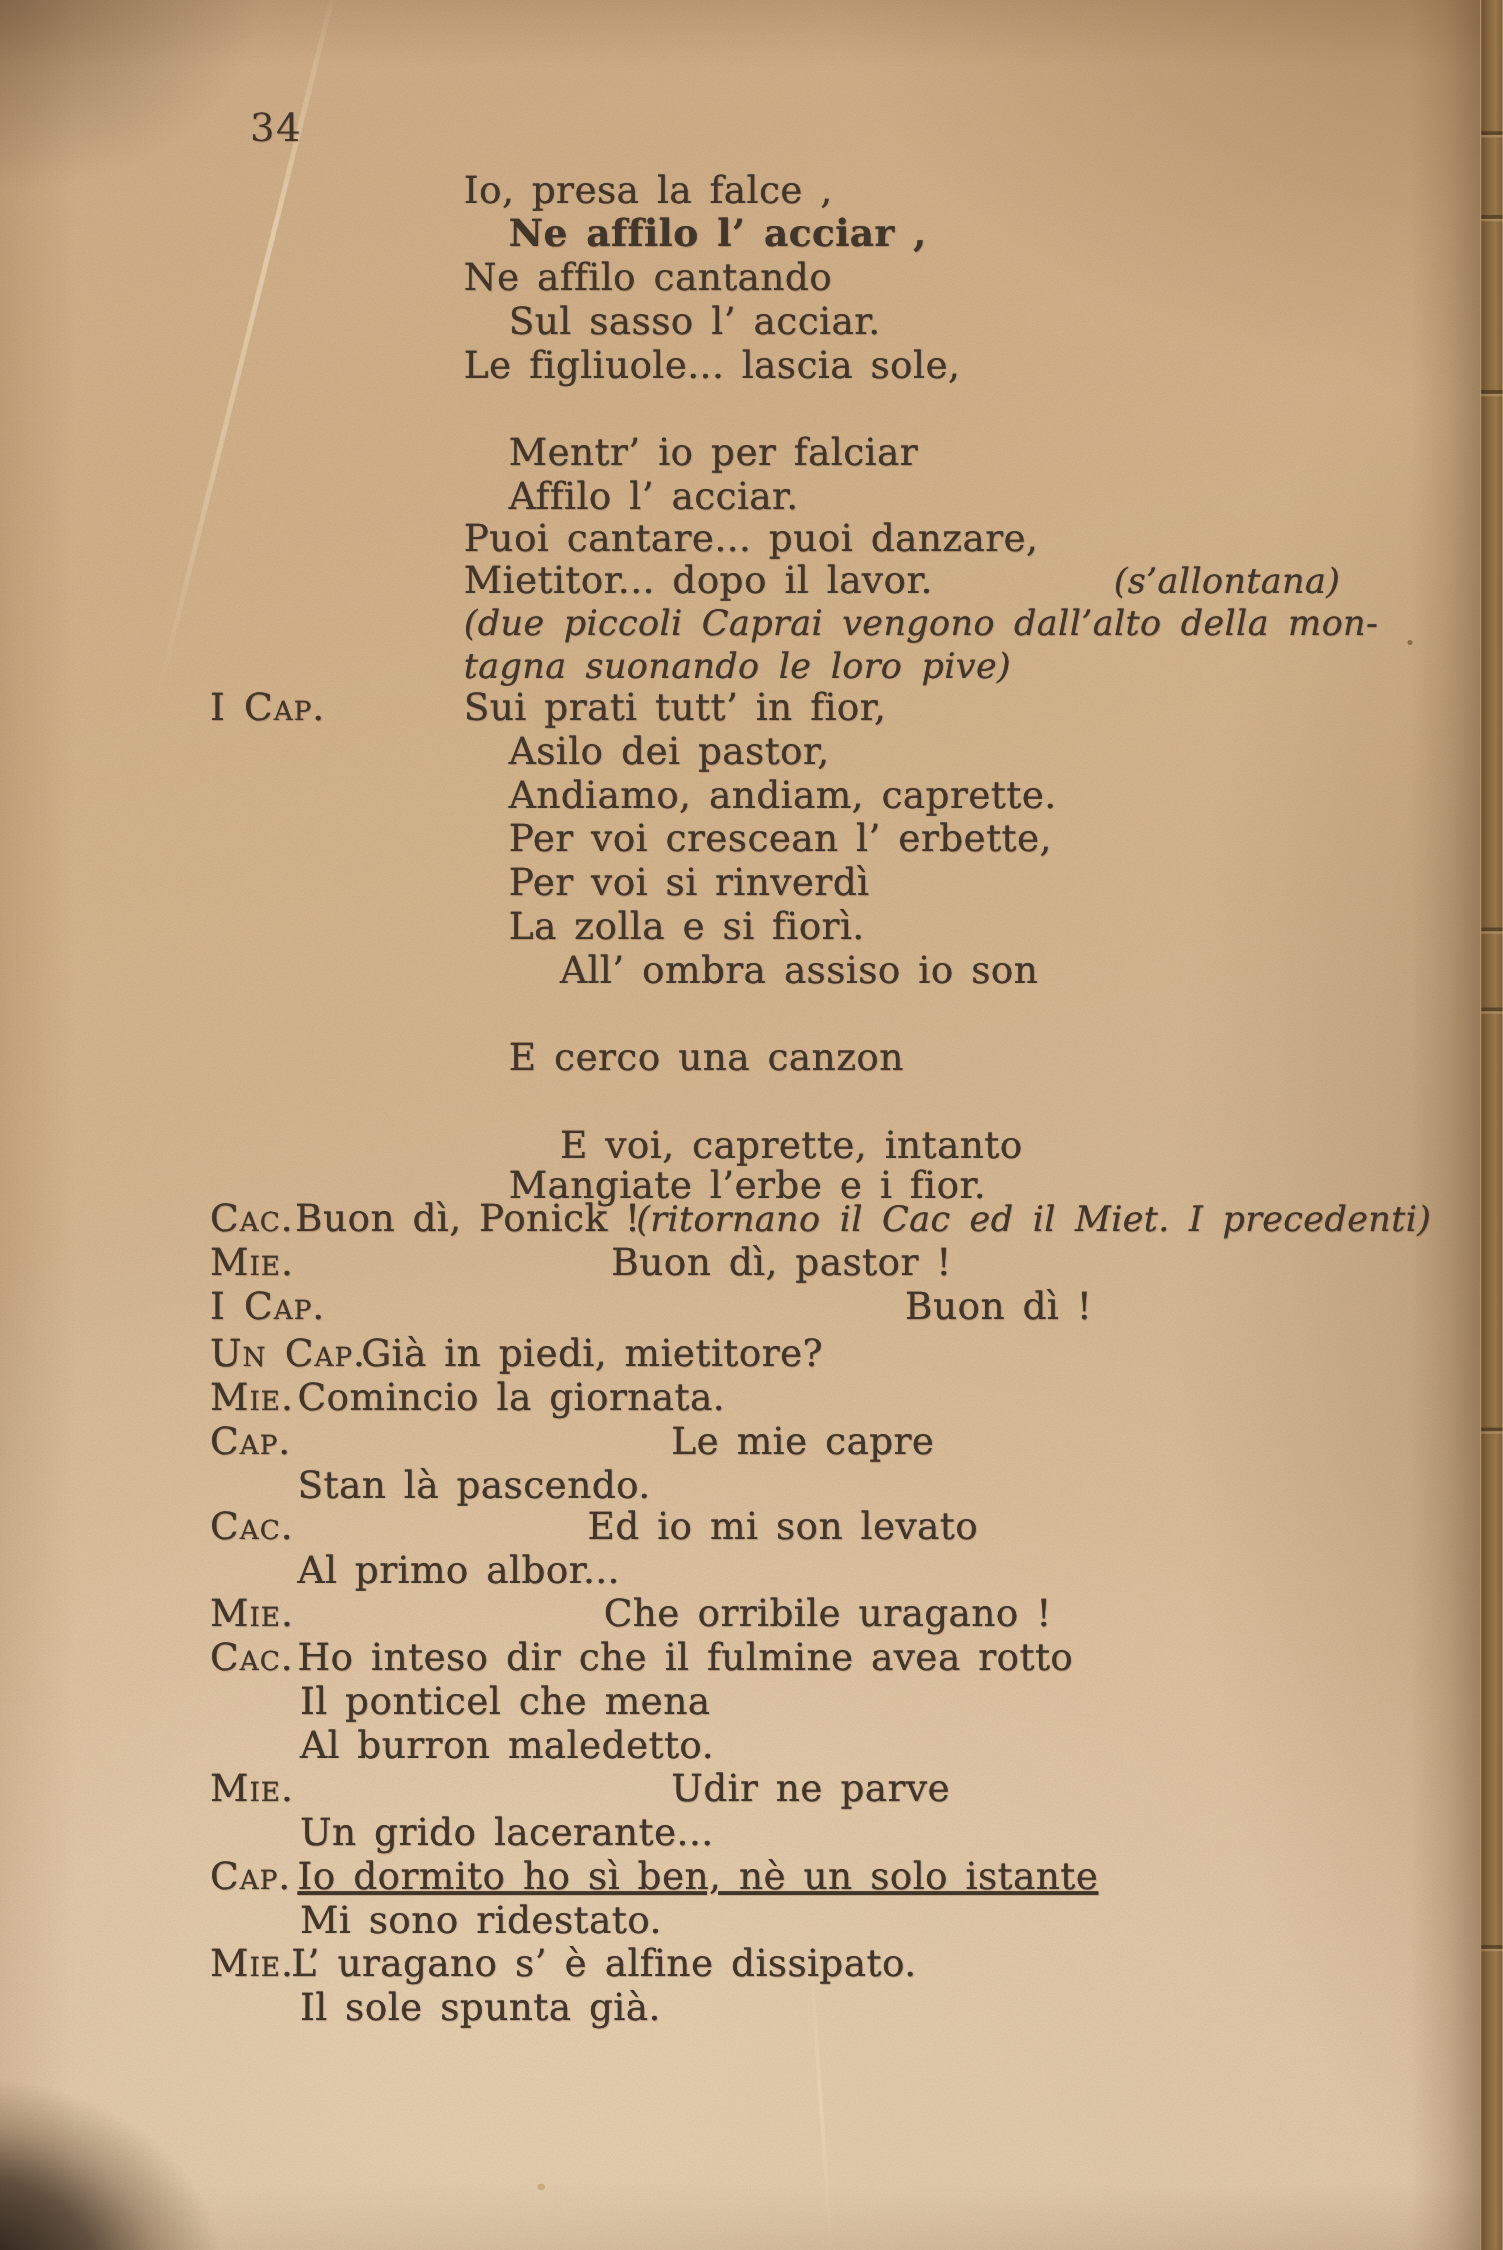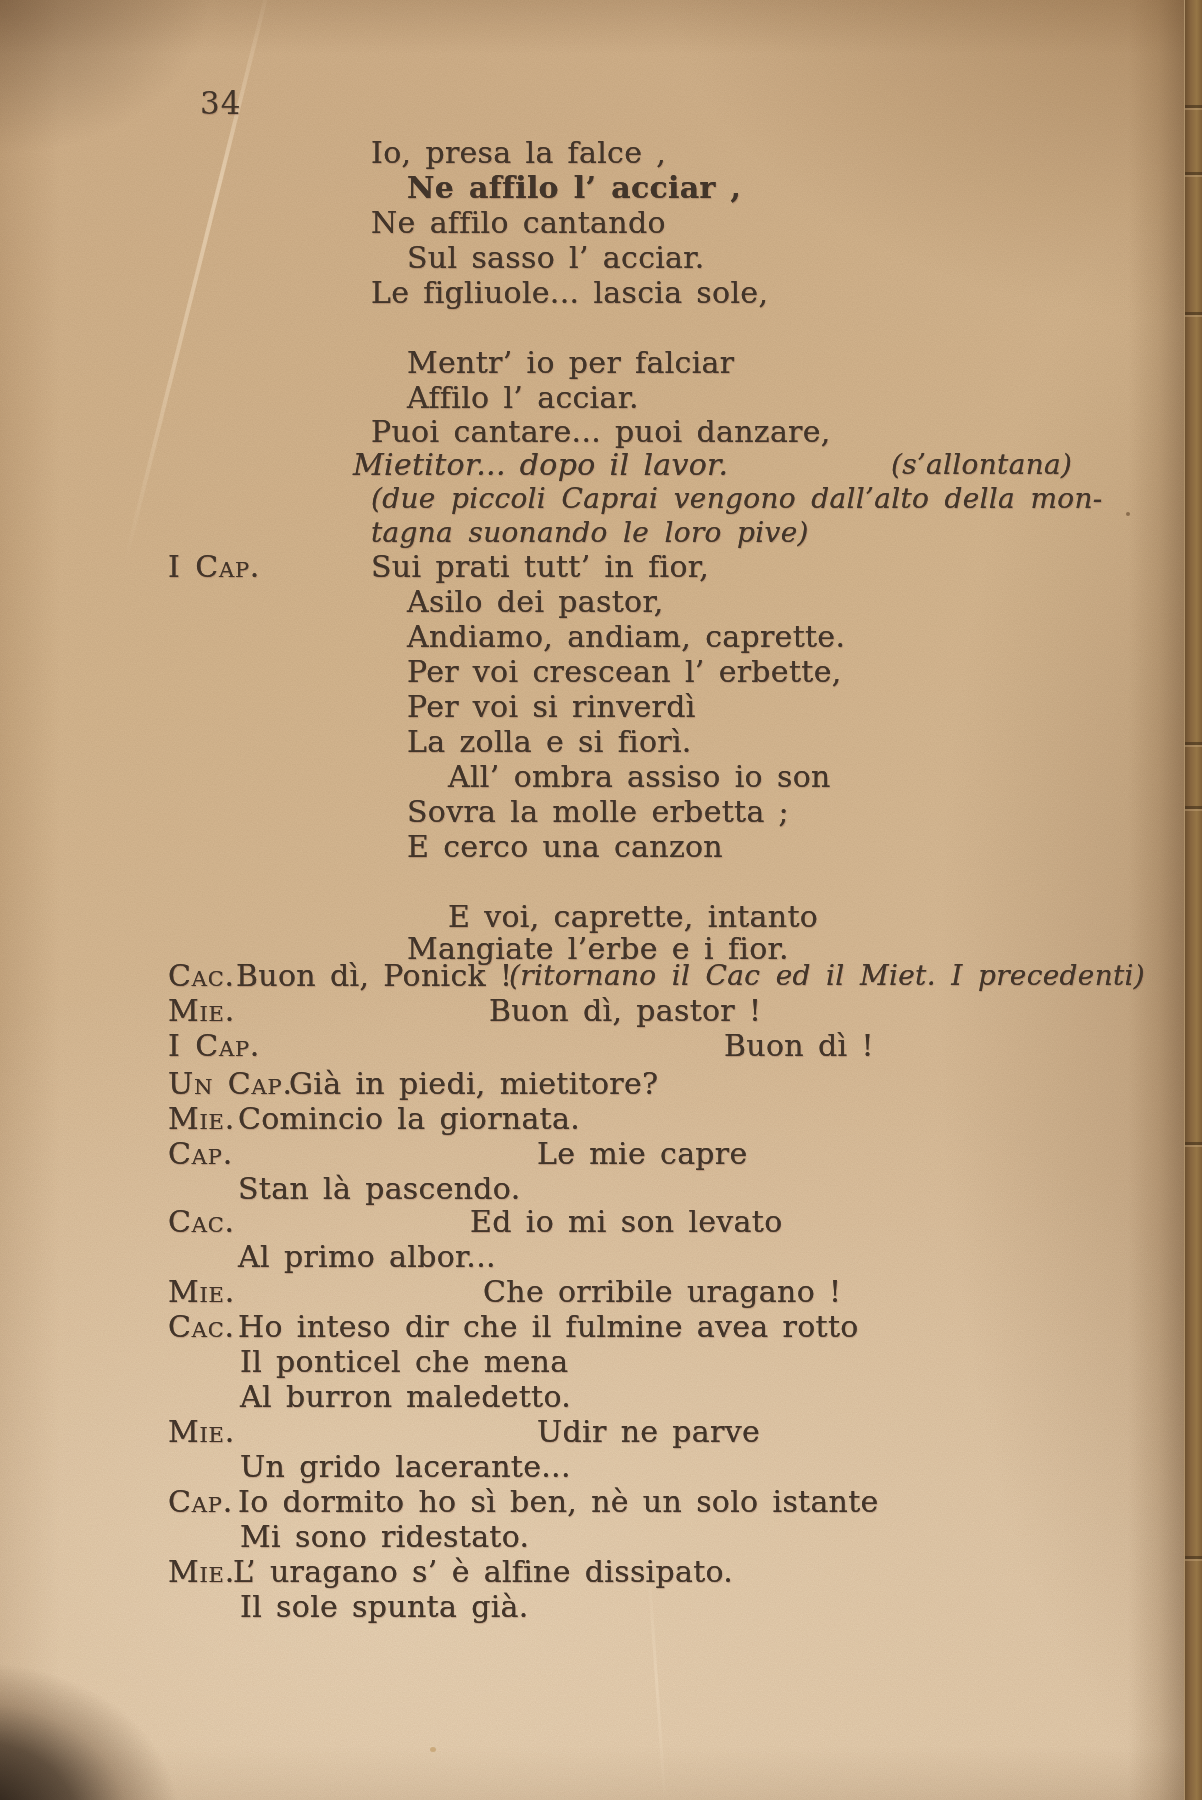--- a/index.html
+++ b/index.html
@@ -112,21 +112,21 @@
       <div class="line" style="top: 345px;">
         <span class="seg roman" style="left: 407px;">Mentr’ io per falciar</span>
       </div>
       <div class="line" style="top: 380px;">
         <span class="seg roman" style="left: 407px;">Affilo l’ acciar.</span>
       </div>
       <div class="line" style="top: 414px;">
         <span class="seg roman" style="left: 371px;">Puoi cantare... puoi danzare,</span>
       </div>
       <div class="line" style="top: 447px;">
-        <span class="seg roman" style="left: 353px; font-style: italic;">Mietitor... dopo il lavor.</span>
+        <span class="seg roman" style="left: 371px;">Mietitor... dopo il lavor.</span>
         <span class="seg italic" style="left: 891px;">(s’allontana)</span>
       </div>
       <div class="line" style="top: 481px;">
         <span class="seg italic" style="left: 371px;">(due piccoli Caprai vengono dall’alto della mon-</span>
       </div>
       <div class="line" style="top: 515px;">
         <span class="seg italic" style="left: 371px;">tagna suonando le loro pive)</span>
       </div>
       <div class="line" style="top: 549px;">
         <span class="seg speaker" style="left: 168px;">I Cap.</span>
@@ -142,23 +142,20 @@
         <span class="seg roman" style="left: 407px;">Per voi crescean l’ erbette,</span>
       </div>
       <div class="line" style="top: 689px;">
         <span class="seg roman" style="left: 407px;">Per voi si rinverdì</span>
       </div>
       <div class="line" style="top: 759px;">
         <span class="seg roman" style="left: 448px;">All’ ombra assiso io son</span>
       </div>
       <div class="line" style="top: 724px;">
         <span class="seg roman" style="left: 407px;">La zolla e si fiorì.</span>
-      </div>
-      <div class="line" style="top: 794px;">
-        <span class="seg roman" style="left: 407px;">Sovra la molle erbetta ;</span>
       </div>
       <div class="line" style="top: 829px; padding-left: 24px;">
         <span class="seg roman" style="left: 407px;">E cerco una canzon</span>
       </div>
       <div class="line" style="top: 899px;">
         <span class="seg roman" style="left: 448px;">E voi, caprette, intanto</span>
       </div>
       <div class="line" style="top: 931px;">
         <span class="seg roman" style="left: 407px;">Mangiate l’erbe e i fior.</span>
       </div>
@@ -213,21 +210,21 @@
       </div>
       <div class="line" style="top: 1414px;">
         <span class="seg speaker" style="left: 168px;">Mie.</span>
         <span class="seg roman" style="left: 537px;">Udir ne parve</span>
       </div>
       <div class="line" style="top: 1449px;">
         <span class="seg roman" style="left: 240px;">Un grido lacerante...</span>
       </div>
       <div class="line" style="top: 1484px;">
         <span class="seg speaker" style="left: 168px;">Cap.</span>
-        <span class="seg roman" style="left: 238px;">Io dormito ho sì ben, nè un solo istante</span>
+        <span class="seg roman" style="left: 238px; text-decoration: underline;">Io dormito ho sì ben, nè un solo istante</span>
       </div>
       <div class="line" style="top: 1519px;">
         <span class="seg roman" style="left: 240px;">Mi sono ridestato.</span>
       </div>
       <div class="line" style="top: 1554px;">
         <span class="seg speaker" style="left: 168px;">Mie.</span>
         <span class="seg roman" style="left: 233px;">L’ uragano s’ è alfine dissipato.</span>
       </div>
       <div class="line" style="top: 1589px;">
         <span class="seg roman" style="left: 240px;">Il sole spunta già.</span>

